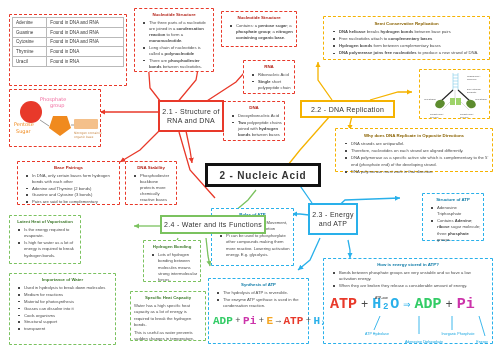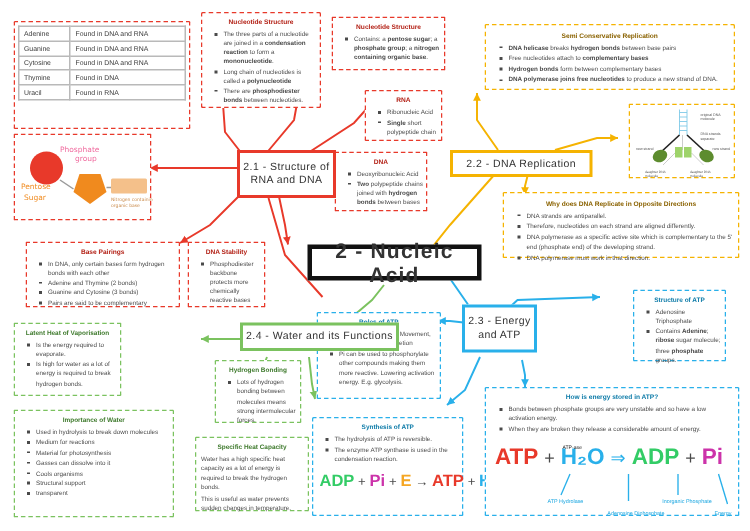--- a/index.html
+++ b/index.html
@@ -38,27 +38,27 @@
     display:flex;align-items:center;justify-content:center;text-align:center;
     color:#333;letter-spacing:.3px;
   }
   .node.red{border:2.2px solid #e8392a;}
   .node.yellow{border:2.2px solid #f5b301;}
   .node.green{border:2.2px solid #7bc25f;}
   .node.blue{border:2.2px solid #29b0ea;}
   .node span{color:#333;}
 
   #center-node{
-    border:3px solid #111;font-weight:bold;font-size:14px;letter-spacing:.8px;
+    border:3px solid #111;font-weight:bold;font-size:10px;letter-spacing:.8px;
   }
 
   
   table{border-collapse:collapse;width:100%;font-size:4.6px;color:#3a3a3a;background:#fff;}
   td{border:0.6px solid #b9b9b9;padding:1.9px 3px;white-space:nowrap;}
-  .eq{font-family:Liberation Sans, sans-serif;font-weight:bold;}
+  .eq{font-family:Liberation Mono, monospace;font-weight:bold;}
   .lbl{font-size:3.6px;color:#17a5e0;text-align:center;}
 </style>
 </head>
 <body>
 
 <div id="canvas">
 
   <svg class="links" viewBox="0 0 500 354">
     <defs>
       <marker id="ar-red" markerWidth="5" markerHeight="5" refX="4" refY="2" orient="auto">

